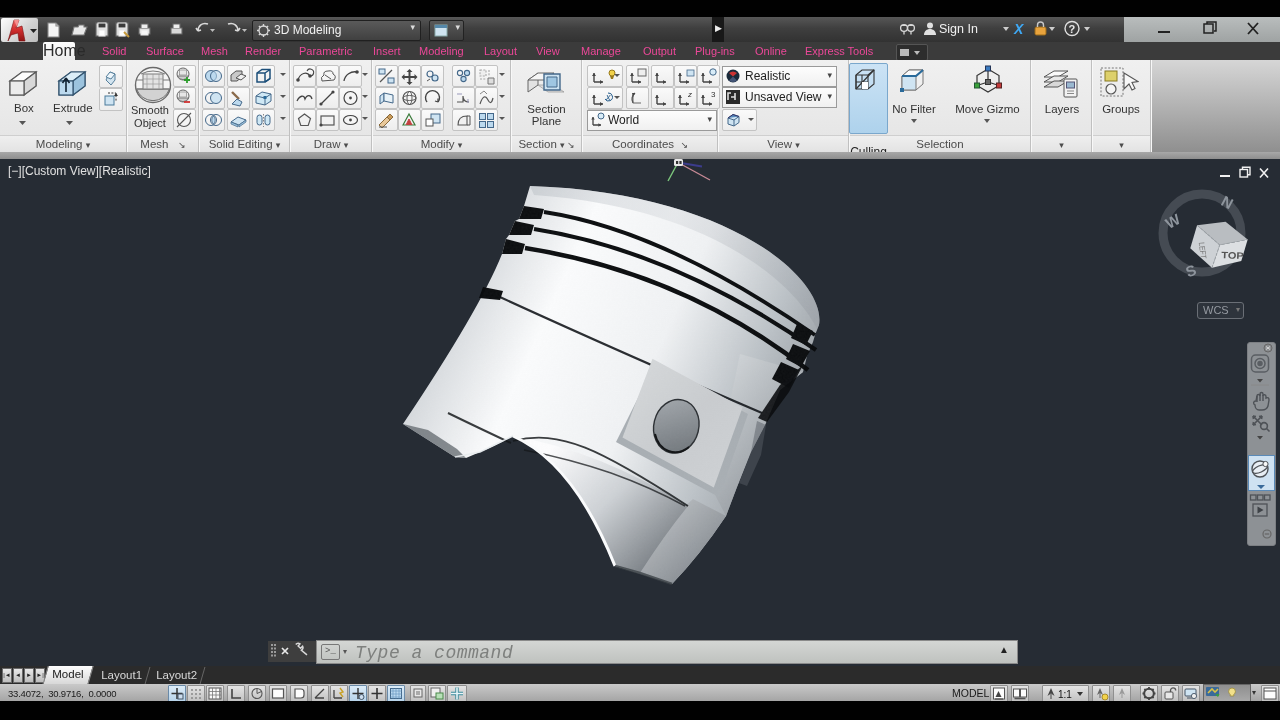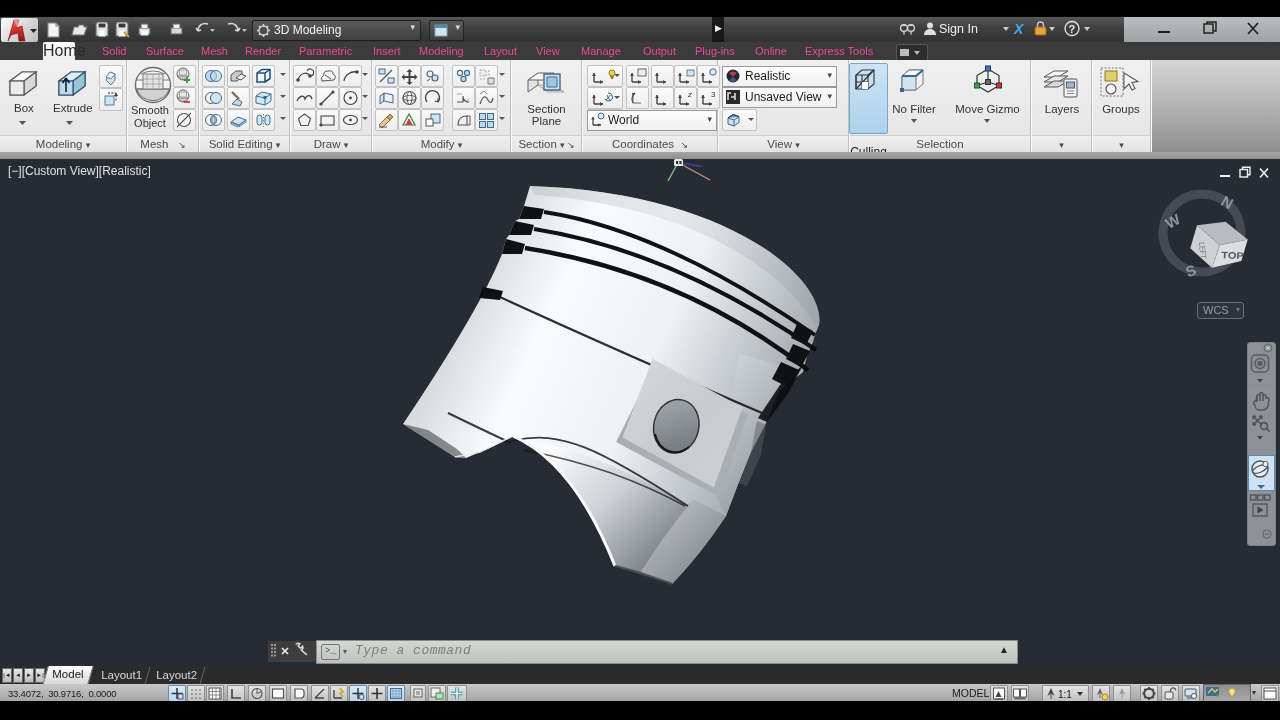--- a/index.html
+++ b/index.html
@@ -778,21 +778,21 @@
         <rect x="3" y="13.5" width="2" height="2"></rect>
           <rect x="6" y="13.5" width="2" height="2"></rect>
       </g>
       <path d="M14 7 l6 6 M20 7 l-6 6" stroke="#e8e8e8" stroke-width="1.7"></path>
       <path d="M28 6 a3.4 3.4 0 0 1 4.6 -0.6 l-2 2.2 2.6 2.4 2.2 -2.2 a3.4 3.4 0 0 1 -1.2 4.4 l6 5" stroke="#d8d8d8" stroke-width="1.6" fill="none" transform="translate(2,-2) scale(.92)"></path>
     </svg>
   </div>
   <div class="abs" id="cmdinput">
     <div style="position:absolute;left:4px;top:3px;width:17px;height:14px;border:1.4px solid #777;border-radius:2px;color:#555;font-size:9px;font-family:'Liberation Mono',monospace;line-height:13px;text-align:center;">&gt;_</div>
     <span style="position:absolute;left:26px;top:6px;color:#555;font-size:8px;">▾</span>
-    <span style="position:absolute;left:38px;top:2px;font-family:'Liberation Mono',monospace;font-style:italic;font-size:13px;color:#7e807e;letter-spacing:.5px;">Type a command</span>
+    <span style="position:absolute;left:38px;top:2px;font-family:'Liberation Mono',monospace;font-style:italic;font-size:18px;color:#7e807e;letter-spacing:.5px;">Type a command</span>
     <span style="position:absolute;right:8px;top:3px;color:#222;font-size:10px;">▲</span>
   </div>
   <div class="abs" id="tabrow">
     <div class="navbtn" style="left:2px;">|◄</div>
     <div class="navbtn" style="left:13px;">◄</div>
     <div class="navbtn" style="left:24px;">►</div>
     <div class="navbtn" style="left:35px;">►|</div>
     <div style="position:absolute;left:45px;top:0;width:44px;height:18px;background:linear-gradient(#fdfdfd,#d8d8d8);color:#1a1a1a;font-size:11.5px;text-align:center;line-height:17px;transform:skewX(-16deg);border:1px solid #888;border-top:none;">
       <span style="display:inline-block;transform:skewX(16deg);">Model</span></div>
     <div style="position:absolute;left:95px;top:1px;width:52px;height:17px;color:#d8d8d8;font-size:11.5px;text-align:center;line-height:16px;border-right:1px solid #666;transform:skewX(-16deg);">

